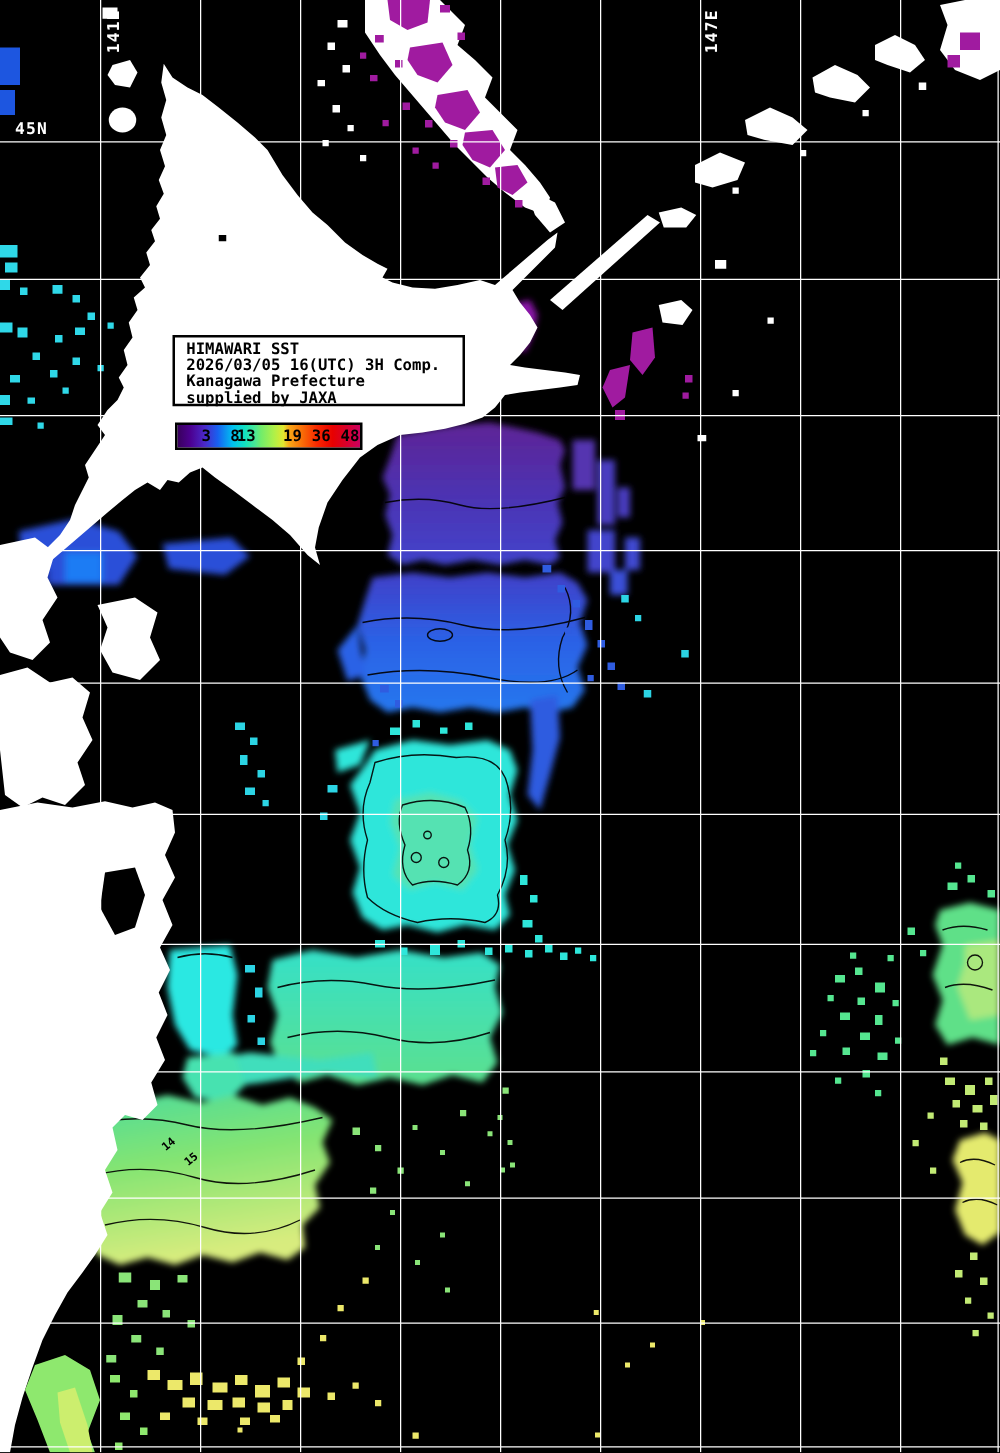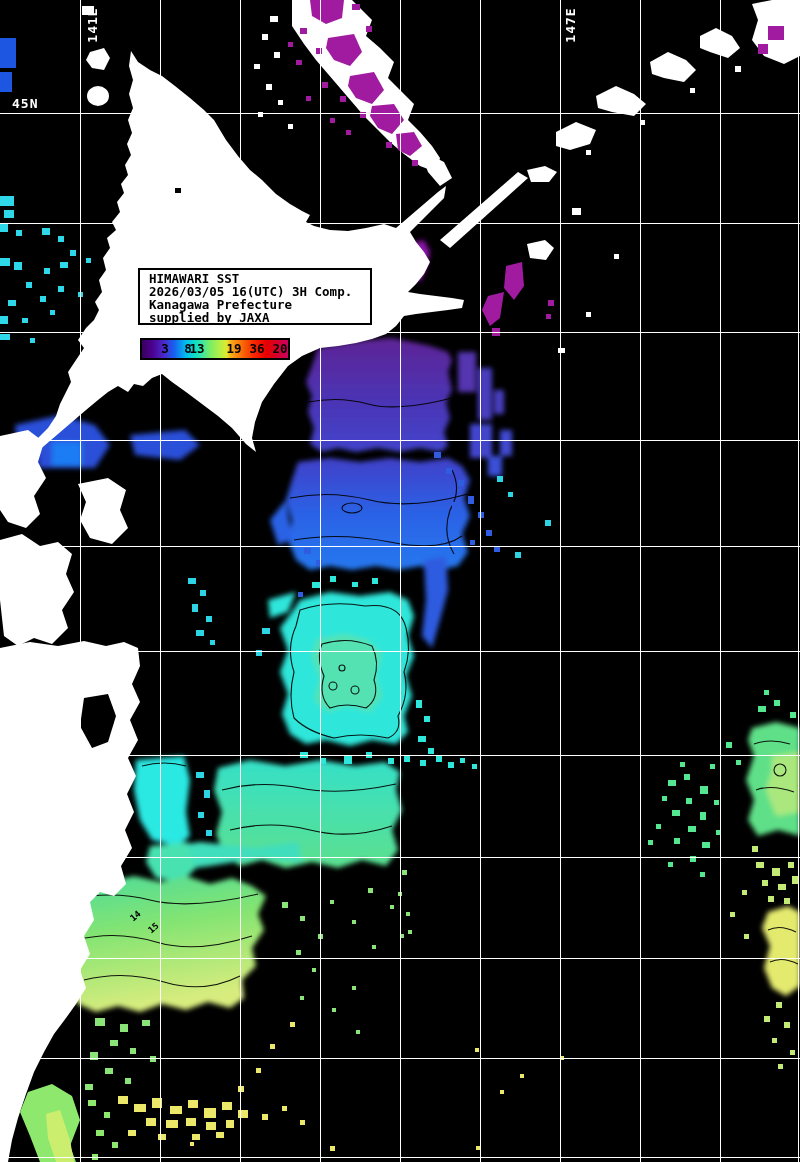--- a/index.html
+++ b/index.html
@@ -437,16 +437,16 @@
   <div>Kanagawa Prefecture</div>
   <div>supplied by JAXA</div>
 </div>
 
 <div class="cbar">
   <span style="left:23px;">3</span>
   <span style="left:46px;">8</span>
   <span style="left:55px;">13</span>
   <span style="left:92px;">19</span>
   <span style="left:115px;">36</span>
-  <span style="left:138px;">20</span>
+  <span style="left:138px;">48</span>
 </div>
 
 </div>
 
 </body></html>

